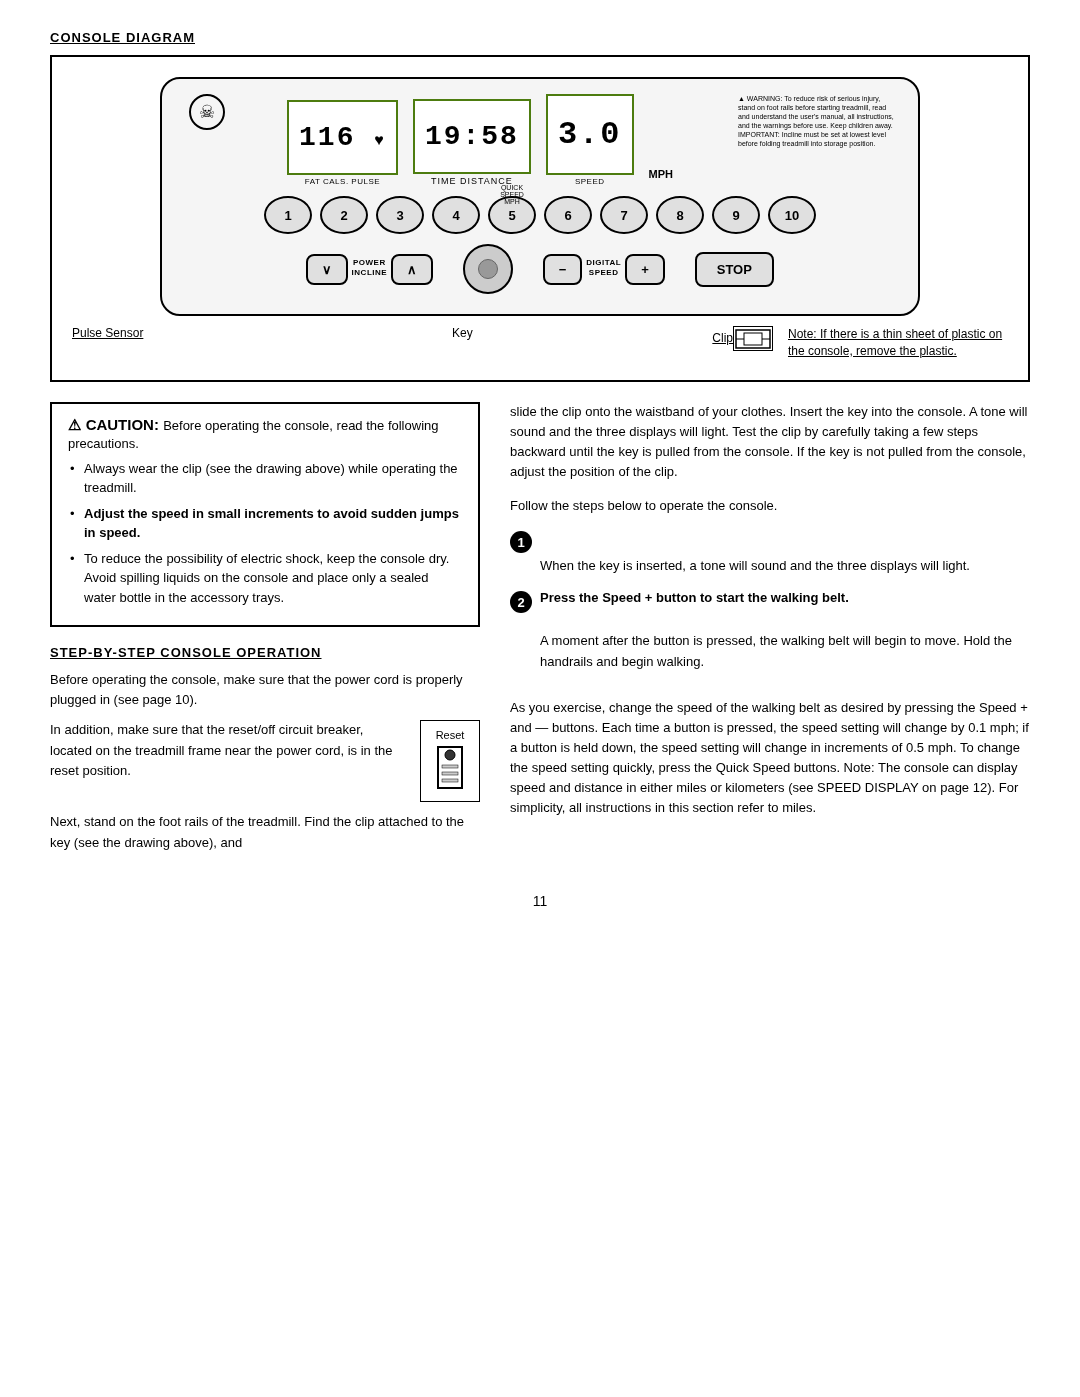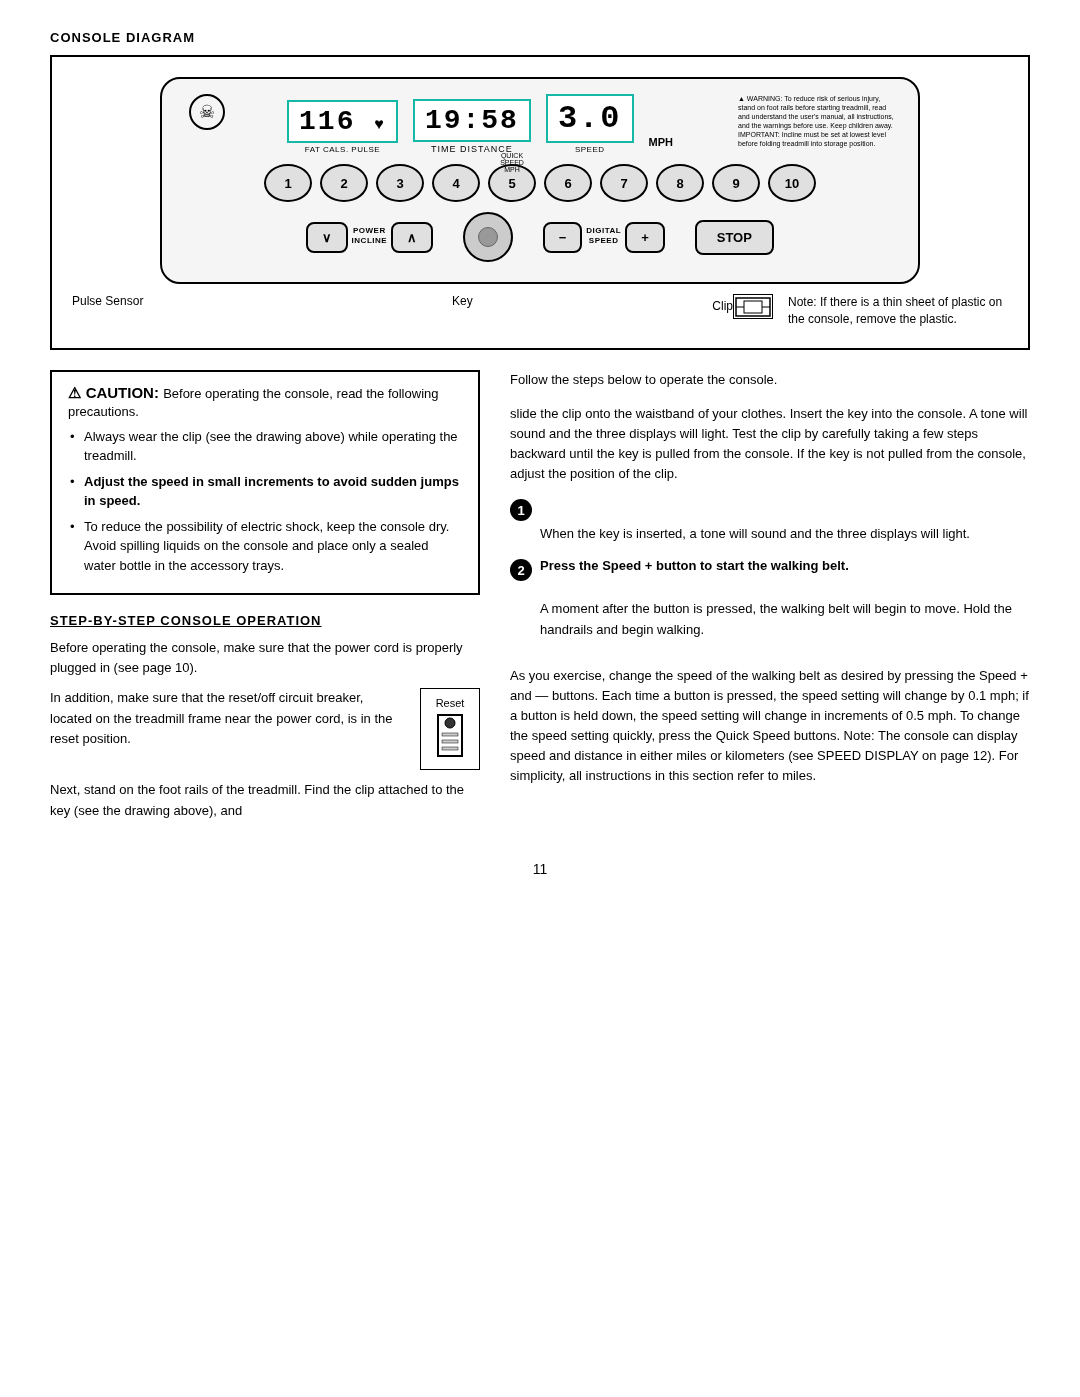--- a/index.html
+++ b/index.html
@@ -13,20 +13,21 @@
       padding: 30px 50px;
     }
 
     
     .page-header {
       margin-bottom: 10px;
     }
     .console-diagram-title {
       font-weight: bold;
       font-size: 13px;
+      text-decoration: underline;
       letter-spacing: 1px;
       margin-bottom: 8px;
     }
 
     
     .console-diagram-box {
       border: 2px solid #000;
       padding: 20px;
       margin-bottom: 20px;
       position: relative;
@@ -47,26 +48,26 @@
       position: relative;
       margin: 0 auto;
       width: 760px;
     }
 
     .display-unit {
       text-align: center;
     }
 
     .display-screen {
-      border: 2px solid #14b8a6;
+      border: 2px solid #4d7c0f;
       background: #fff;
       font-family: 'Courier New', monospace;
       font-size: 28px;
       font-weight: bold;
-      padding: 4px 10px;
+      padding: 20px 10px;
       min-width: 80px;
       text-align: center;
       display: inline-block;
       letter-spacing: 2px;
     }
 
     .display-screen.speed-display {
       font-size: 32px;
       min-width: 60px;
     }
@@ -256,20 +257,21 @@
       cursor: pointer;
     }
 
     
     .console-labels {
       display: flex;
       justify-content: space-between;
       align-items: flex-start;
       margin-top: 10px;
       position: relative;
+      text-decoration: underline;
     }
 
     .clip-area {
       display: flex;
       align-items: flex-start;
       gap: 10px;
     }
 
     .clip-box {
       border: 1px solid #000;
@@ -593,22 +595,22 @@
           </svg>
         </div>
       </div>
       <p class="step-para">Next, stand on the foot rails of the treadmill. Find the clip attached to the key (see the drawing above), and</p>
     </div>
 
   </div>
 
   <div class="right-col">
 
+    <p class="step-intro-para">slide the clip onto the waistband of your clothes. Insert the key into the console. A tone will sound and the three displays will light. Test the clip by carefully taking a few steps backward until the key is pulled from the console. If the key is not pulled from the console, adjust the position of the clip.</p>
     <p class="step-intro-para">Follow the steps below to operate the console.</p>
-    <p class="step-intro-para">slide the clip onto the waistband of your clothes. Insert the key into the console. A tone will sound and the three displays will light. Test the clip by carefully taking a few steps backward until the key is pulled from the console. If the key is not pulled from the console, adjust the position of the clip.</p>
 
     <div class="numbered-step">
       <div class="step-number-circle">1</div>
       <div class="step-content">
         <div class="step-body">When the key is inserted, a tone will sound and the three displays will light.</div>
       </div>
     </div>
 
     <div class="numbered-step">
       <div class="step-number-circle">2</div>

